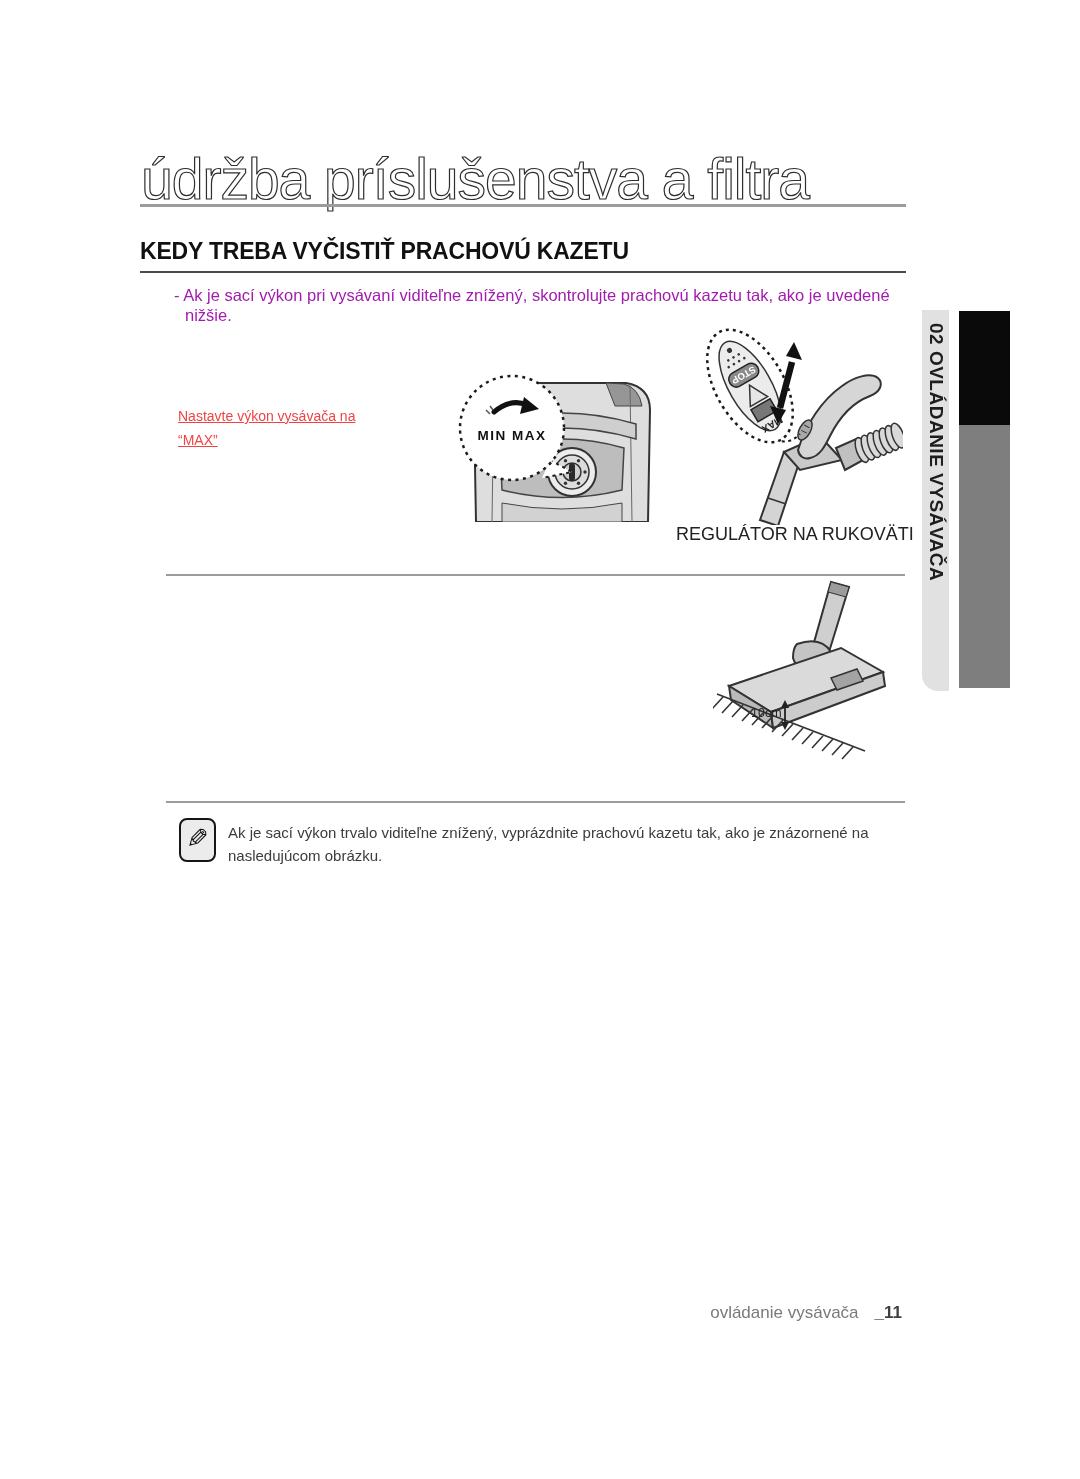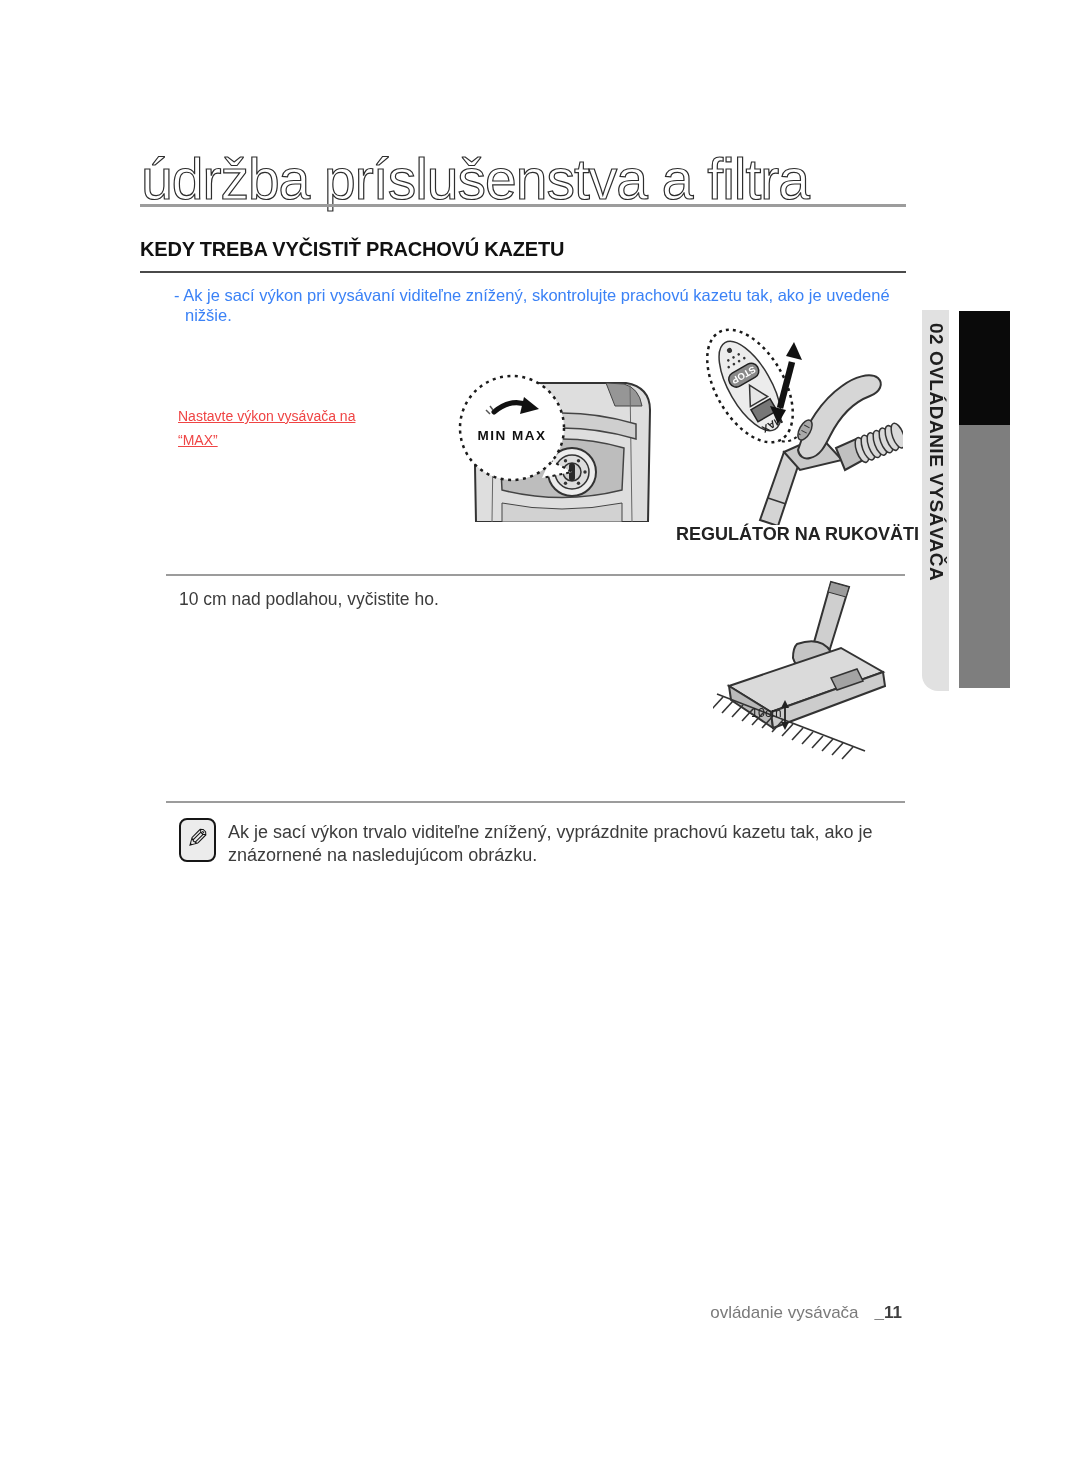--- a/index.html
+++ b/index.html
@@ -27,39 +27,39 @@
   @supports (-webkit-text-stroke: 1px black){
     .doc-title{
       color:transparent;
       -webkit-text-stroke:1.2px #2e2e2e;
     }
   }
   .title-rule{left:140px; top:204px; width:766px; height:3px; background:#9c9c9c;}
 
   .section-heading{
     left:140px; top:238px;
-    font-size:20px; font-weight:bold; color:#111;
+    font-size:23px; font-weight:bold; color:#111;
     letter-spacing:-0.2px; white-space:nowrap;
   }
   .heading-rule{left:140px; top:271px; width:766px; height:2px; background:#4a4a4a;}
 
   .intro{
     left:174px; top:285px; width:714px;
-    font-size:16.5px; line-height:20px; color:#3b82f6;
+    font-size:16.5px; line-height:20px; color:#a21caf;
     padding-left:11px; text-indent:-11px;
   }
 
   .step1-text{
     left:178px; top:404px;
     font-size:14px; line-height:24px; color:#ef4444;text-decoration:underline;
   }
 
   .fig-caption{
     left:676px; top:524px;
-    font-size:18px; font-weight:bold; color:#222;
+    font-size:18px; font-weight:normal; color:#222;
     white-space:nowrap;
   }
 
   .divider{height:2px; background:#9c9c9c;}
   .divider-1{left:166px; top:574px; width:739px;}
   .divider-2{left:166px; top:801px; width:739px;}
 
   .step2-text{
     left:179px; top:588px;
     font-size:17.5px; line-height:23px; color:#3c3c3c;
@@ -70,21 +70,21 @@
     border:2.5px solid #161616; border-radius:8px;
     background:#ececec;
     display:flex; align-items:center; justify-content:center;
   }
   .note-icon span{
     font-size:27px; line-height:1; color:#111;
     transform:scaleX(-1) translateY(-1px);
   }
   .note-text{
     left:228px; top:821px; width:662px;
-    font-size:18px; line-height:23px; color:#3c3c3c;
+    font-size:15px; line-height:23px; color:#3c3c3c;
   }
 
   
   .side-tab{
     left:922px; top:310px; width:27px; height:381px;
     background:#e1e1e1;
     border-radius:0 0 0 16px;
   }
   .side-tab-label{
     position:absolute; left:3px; top:13px;
@@ -210,21 +210,20 @@
       <polygon points="88,36 104,40 96,22" fill="#111"></polygon>
       <polygon points="88,90 72,86 80,104" fill="#111"></polygon>
     </g>
   </svg>
 
   <div class="abs fig-caption">REGULÁTOR NA RUKOVÄTI</div>
 
   <div class="abs divider divider-1"></div>
 
   <div class="abs step2-text">
-    <div>10 cm nad podlahou, vyčistite ho.</div>
   </div>
 
   <svg class="abs fig3" width="185" height="185" viewBox="0 0 185 185">
 
     <polygon points="118,4 136,9 116,74 100,68" fill="#cfcfcf" stroke="#333" stroke-width="2"></polygon>
     <polygon points="118,4 136,9 133,19 115,14" fill="#9c9c9c" stroke="#333" stroke-width="1"></polygon>
 
     <path d="M84,66 Q108,58 118,74 Q124,88 106,96 Q84,94 80,80 Q80,70 84,66 Z" fill="#c4c4c4" stroke="#333" stroke-width="2"></path>
 
     <polygon points="16,108 128,70 170,94 58,134" fill="#dadada" stroke="#333" stroke-width="2"></polygon>

